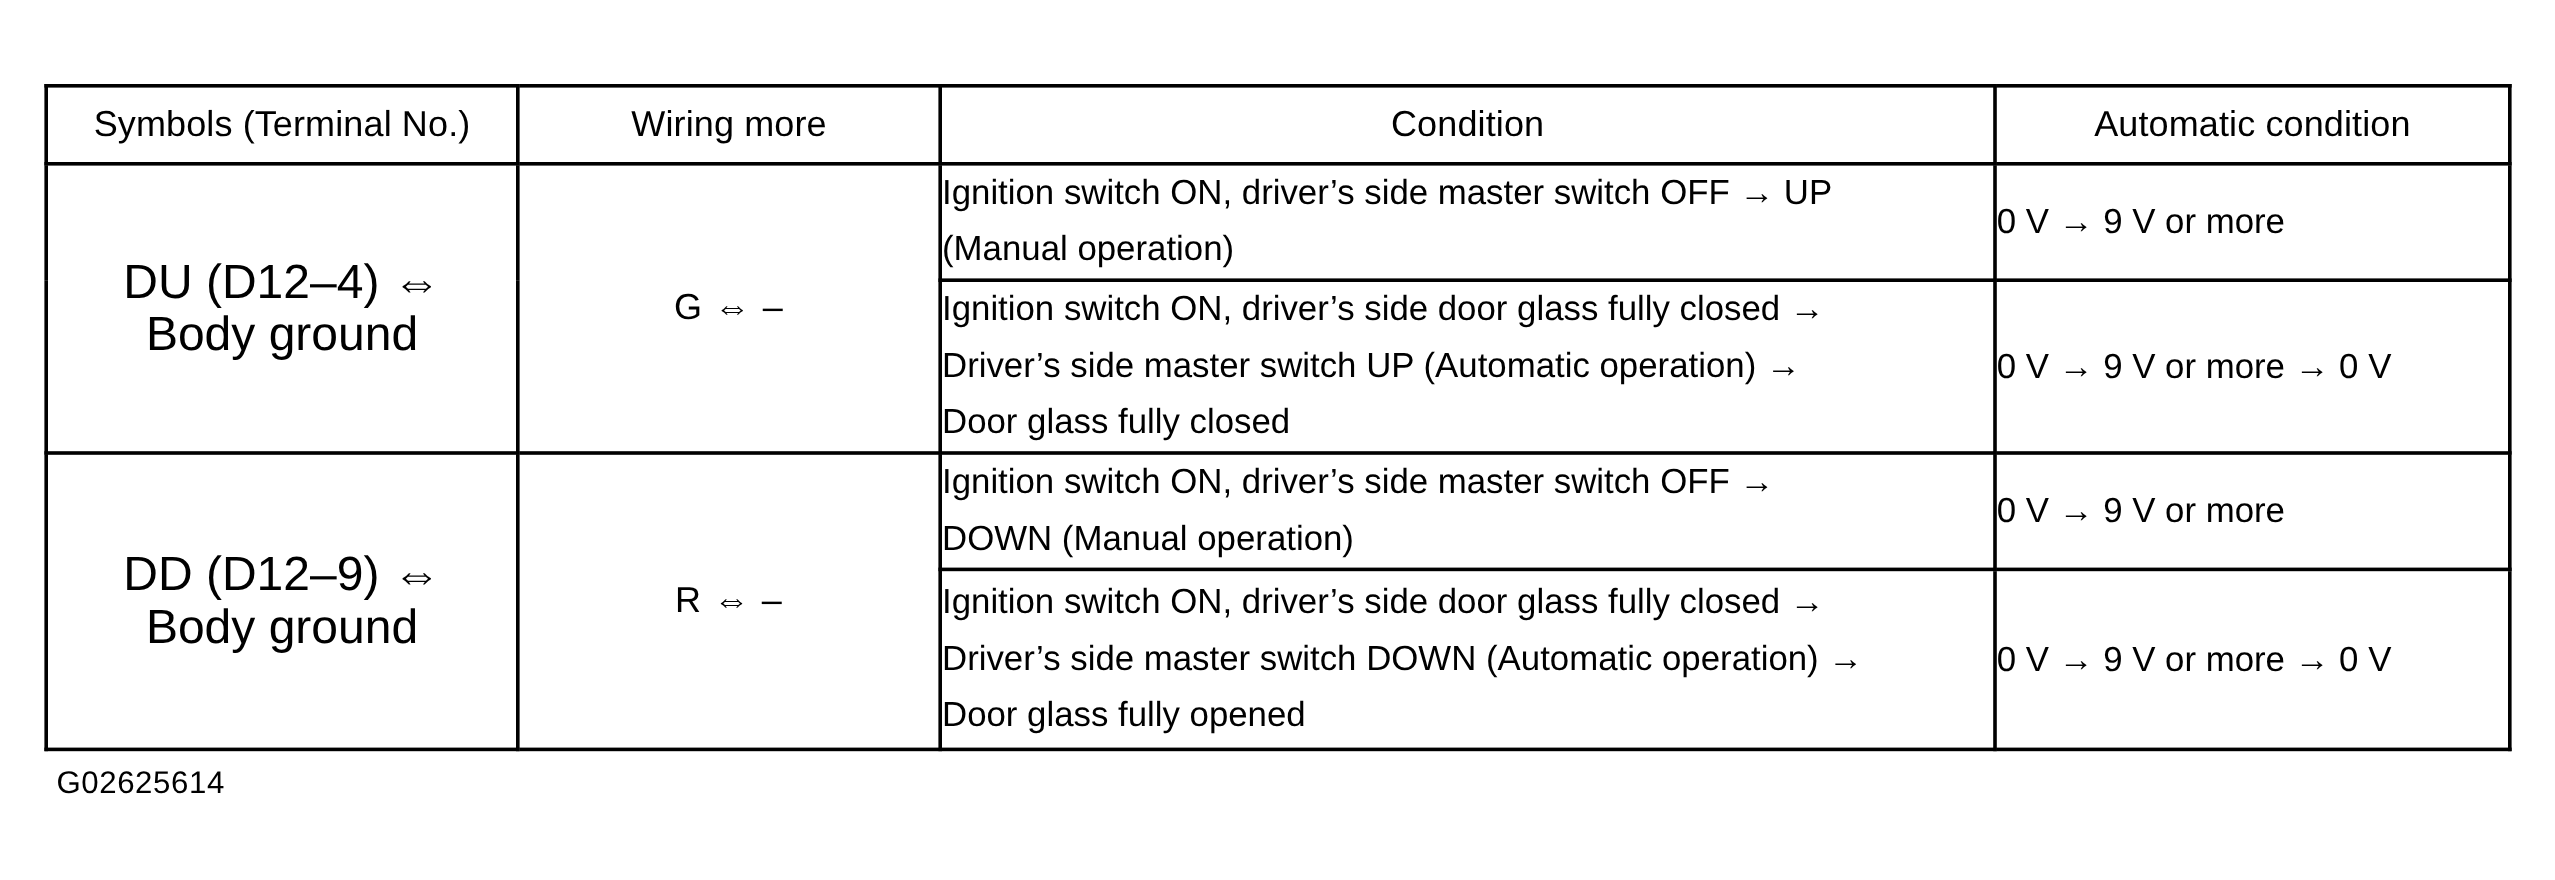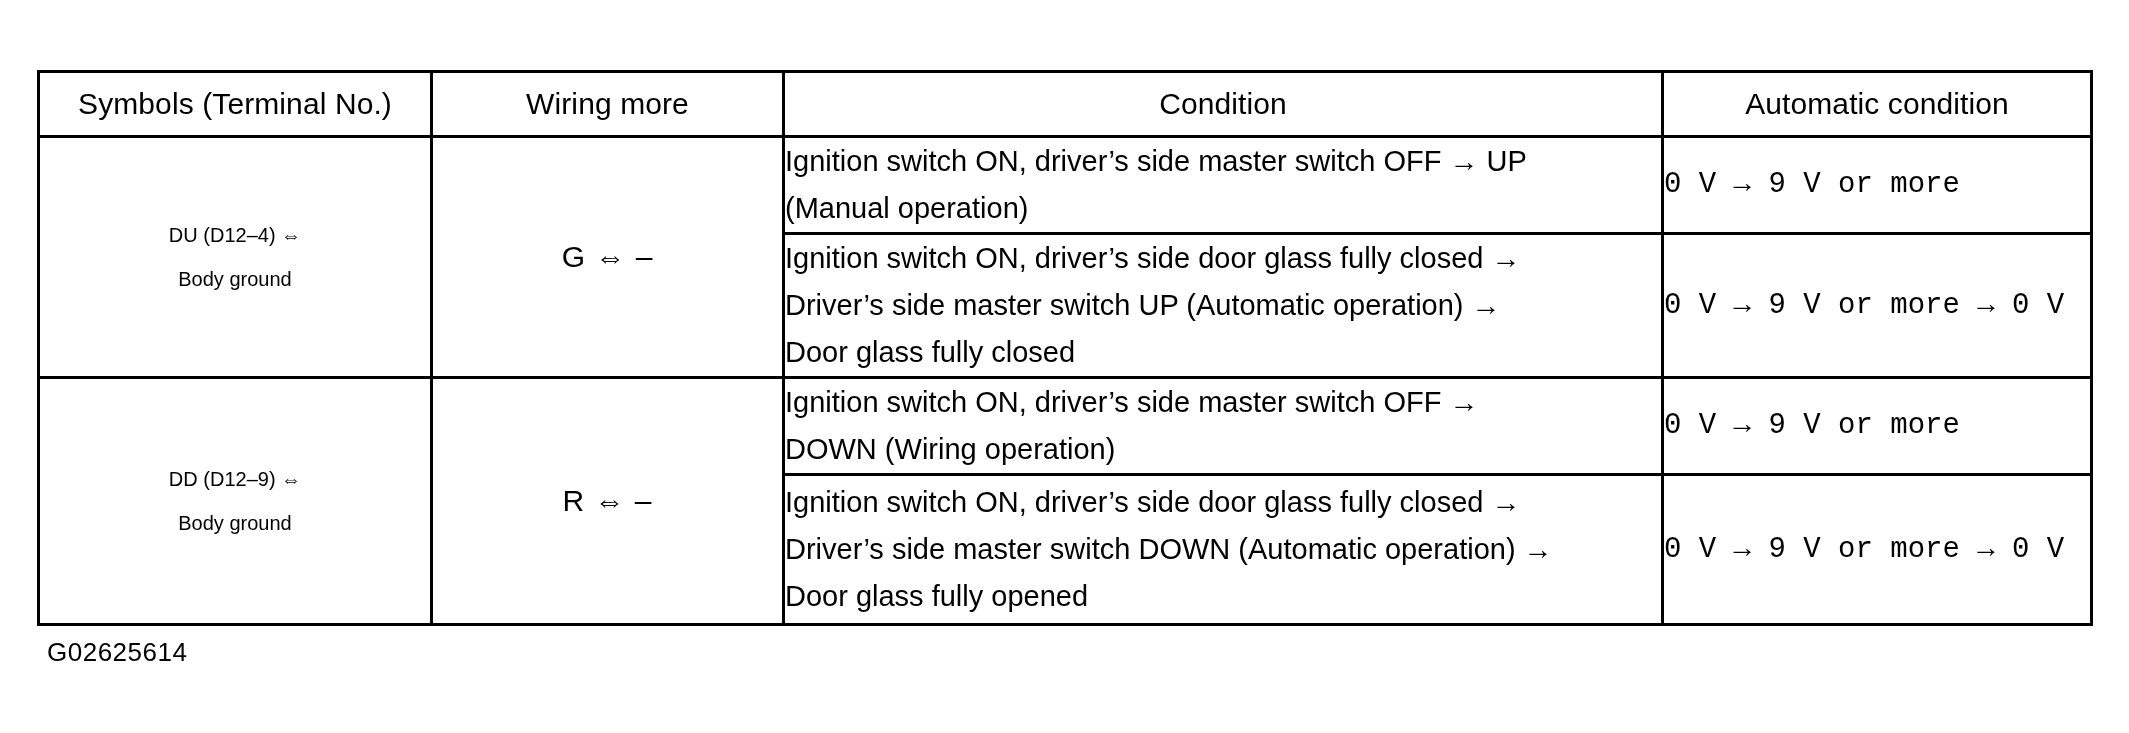--- a/index.html
+++ b/index.html
@@ -53,21 +53,21 @@
   .hdr-cell {
     height: 62px;
     text-align: center;
     font-size: 30px;
     line-height: 34px;
     letter-spacing: 0.1px;
   }
 
   .sym-cell {
     text-align: center;
-    font-size: 20px;
+    font-size: 40px;
     line-height: 44px;
     padding: 6px 10px;
     margin-top: 44px;
   }
   .sym-cell .sym-line { display: block; white-space: nowrap; }
 
   .wire-cell {
     text-align: center;
     font-size: 30px;
     line-height: 40px;
@@ -82,21 +82,20 @@
     margin-top: 24px;
   }
   .cond-cell .cond-line { display: block; white-space: nowrap; }
 
   .spec-cell {
     text-align: left;
     font-size: 29px;
     line-height: 38px;
     padding: 6px 6px 6px 12px;
     white-space: nowrap;
-    font-family: Liberation Mono, monospace;
   }
 
   .row-manual-1 { height: 94px; }
   .row-auto-1   { height: 141px; }
   .row-manual-2 { height: 97px; }
   .row-auto-2   { height: 150px; }
 
   .caption {
     position: absolute;
     left: 47px;
@@ -151,21 +150,21 @@
       </tr>
 
       <tr class="row-manual-2">
         <td class="sym-cell" rowspan="2">
           <span class="sym-line">DD (D12–9) ⇔</span>
           <span class="sym-line">Body ground</span>
         </td>
         <td class="wire-cell" rowspan="2">R ⇔ –</td>
         <td class="cond-cell">
           <span class="cond-line">Ignition switch ON, driver’s side master switch OFF →</span>
-          <span class="cond-line">DOWN (Wiring operation)</span>
+          <span class="cond-line">DOWN (Manual operation)</span>
         </td>
         <td class="spec-cell">0 V → 9 V or more</td>
       </tr>
       <tr class="row-auto-2">
         <td class="cond-cell">
           <span class="cond-line">Ignition switch ON, driver’s side door glass fully closed →</span>
           <span class="cond-line">Driver’s side master switch DOWN (Automatic operation) →</span>
           <span class="cond-line">Door glass fully opened</span>
         </td>
         <td class="spec-cell">0 V → 9 V or more → 0 V</td>

